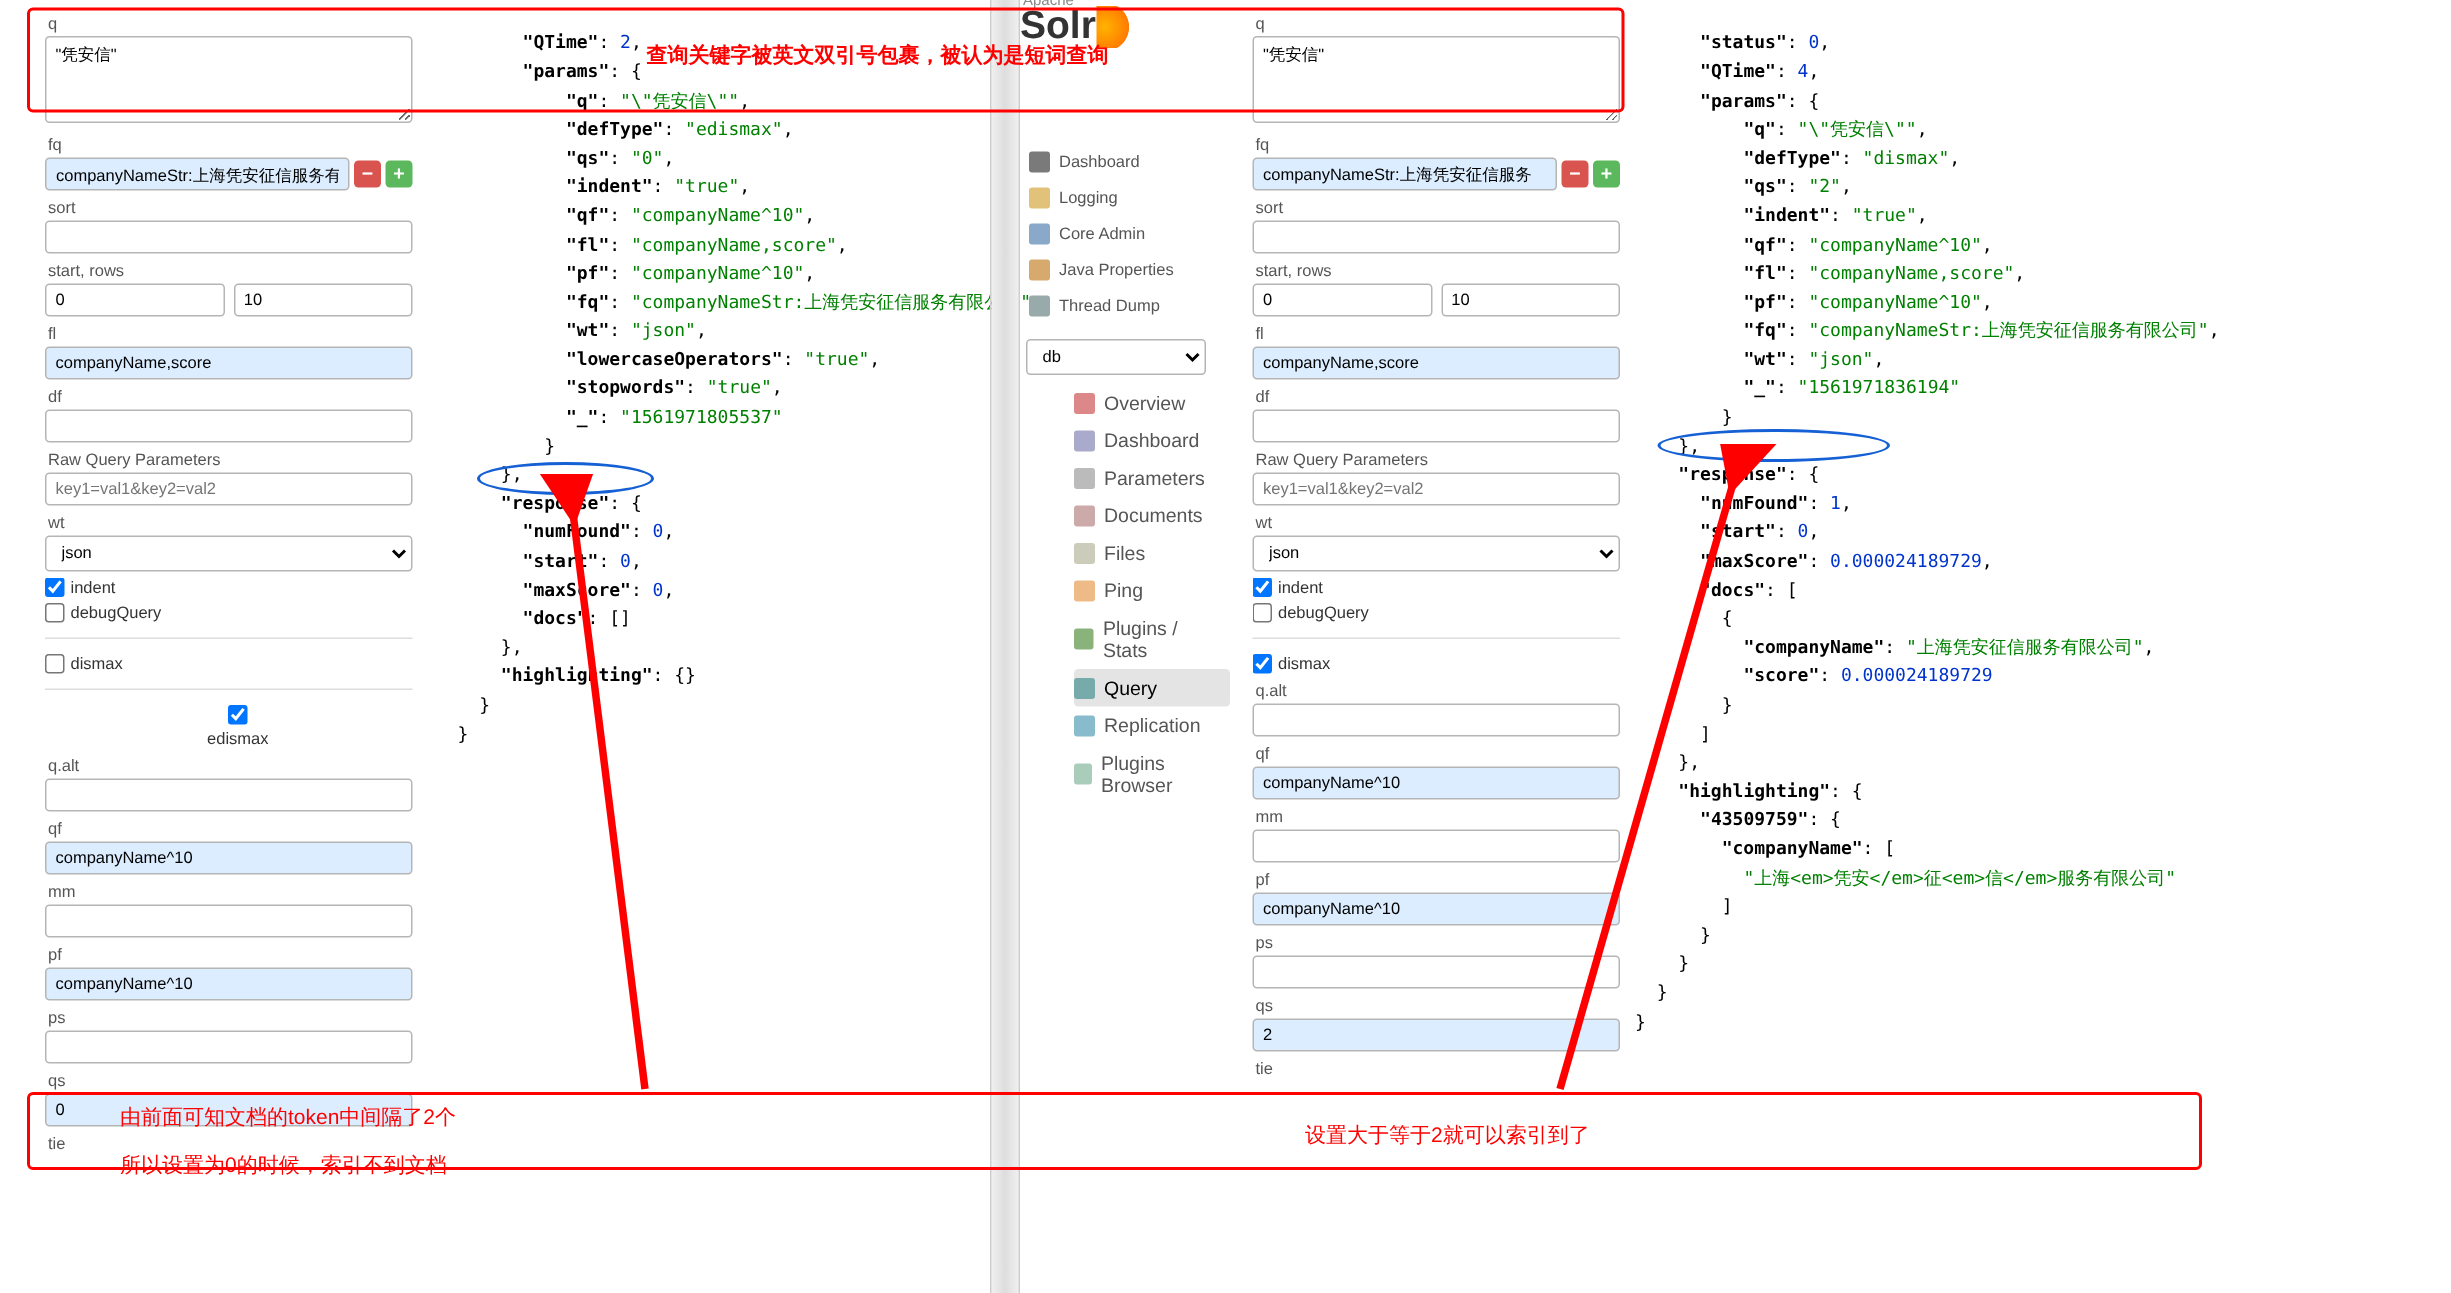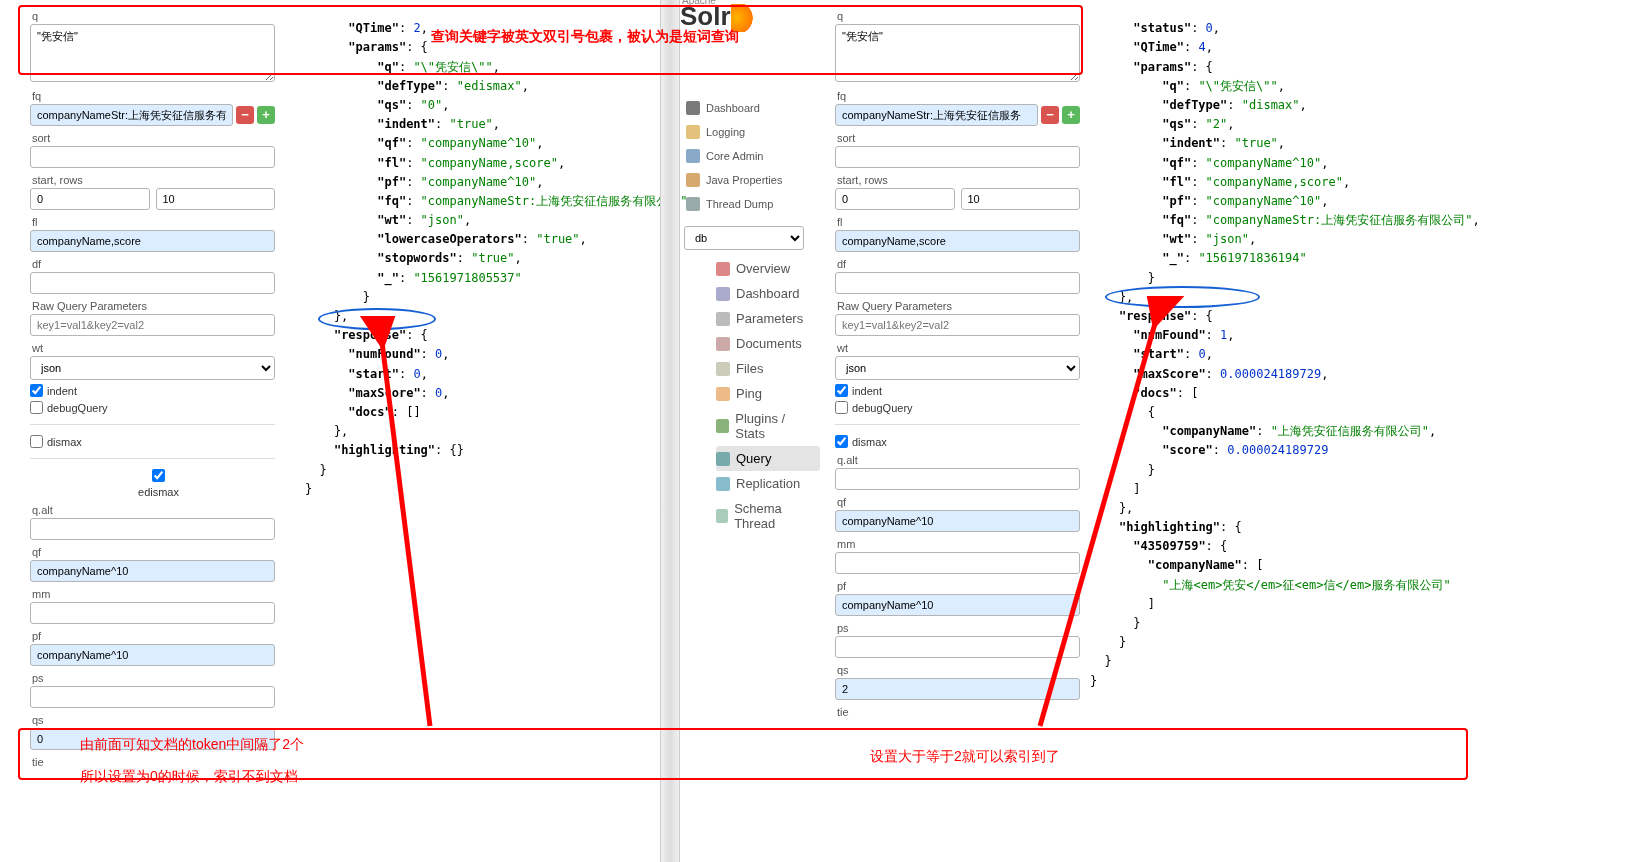--- a/index.html
+++ b/index.html
@@ -210,21 +210,21 @@
     <div class="nav-item sub active">
         <span class="ico" style="background:#7aa;"></span>
         <span>Query</span>
       </div>
     <div class="nav-item sub">
         <span class="ico" style="background:#8bc;"></span>
         <span>Replication</span>
       </div>
     <div class="nav-item sub">
         <span class="ico" style="background:#acb;"></span>
-        <span>Schema Thread</span>
+        <span>Plugins Browser</span>
       </div>
   </div>
 
   <div class="form-col right-form">
     <label class="fl">q</label>
     <textarea style="">"凭安信"</textarea>
     <label class="fl">fq</label>
     <div class="fq-row">
       <input type="text" class="filled" value="companyNameStr:上海凭安征信服务" style="">
       <span class="btn-sq btn-red">−</span>

